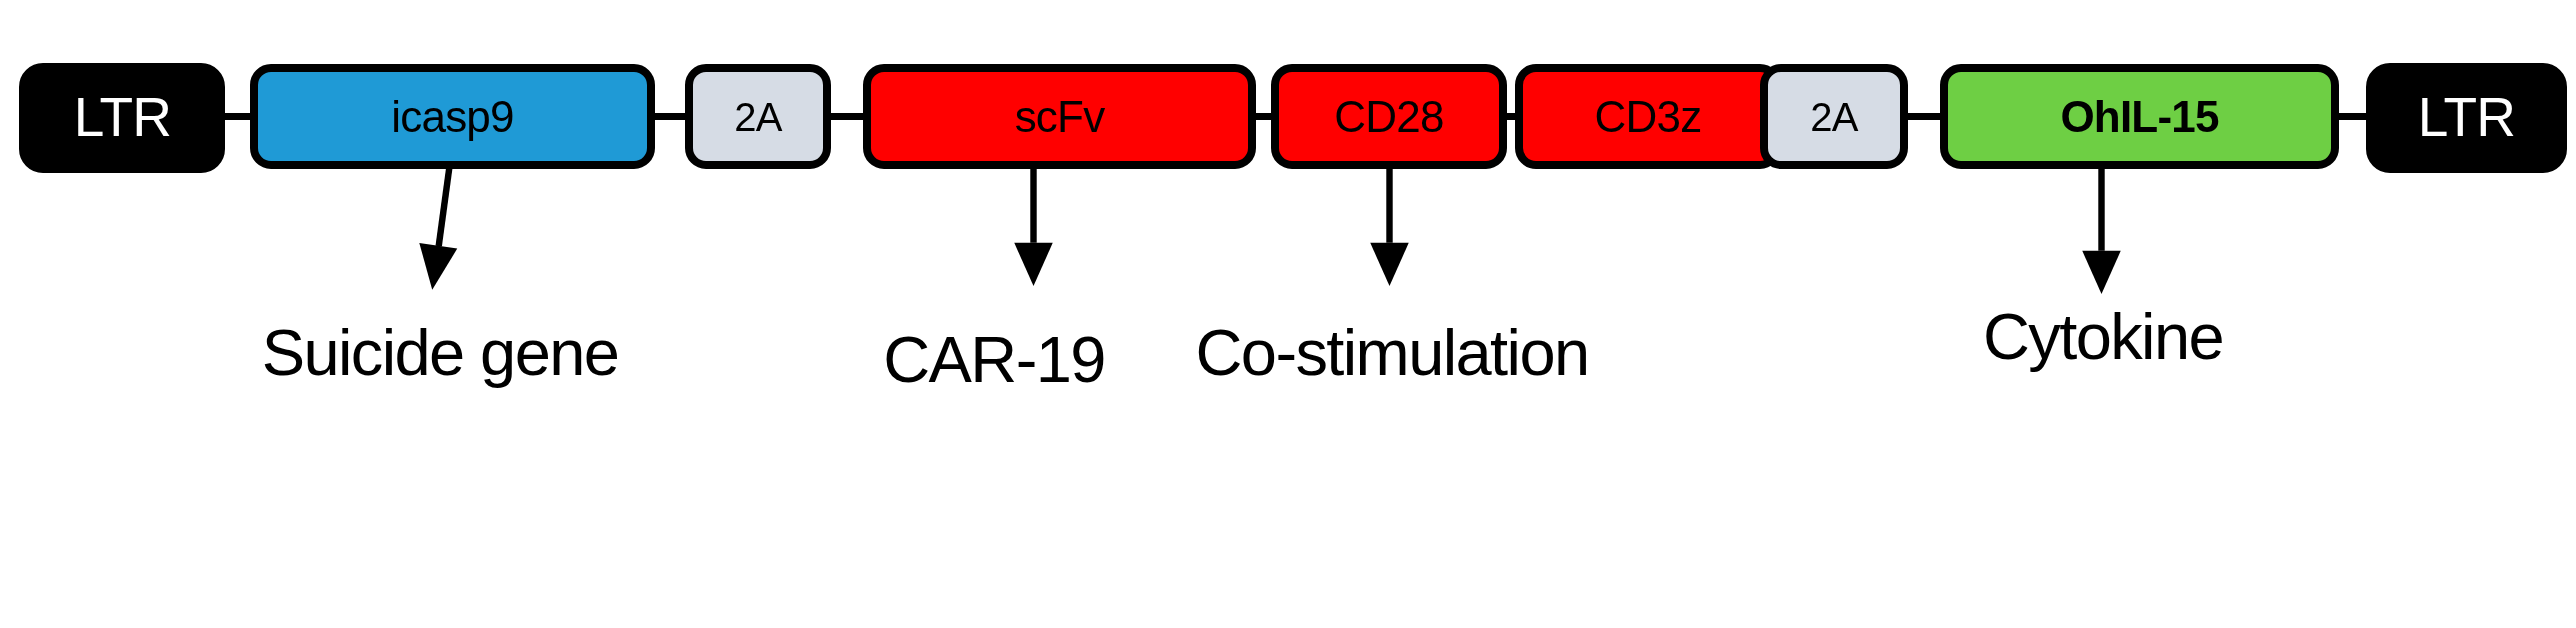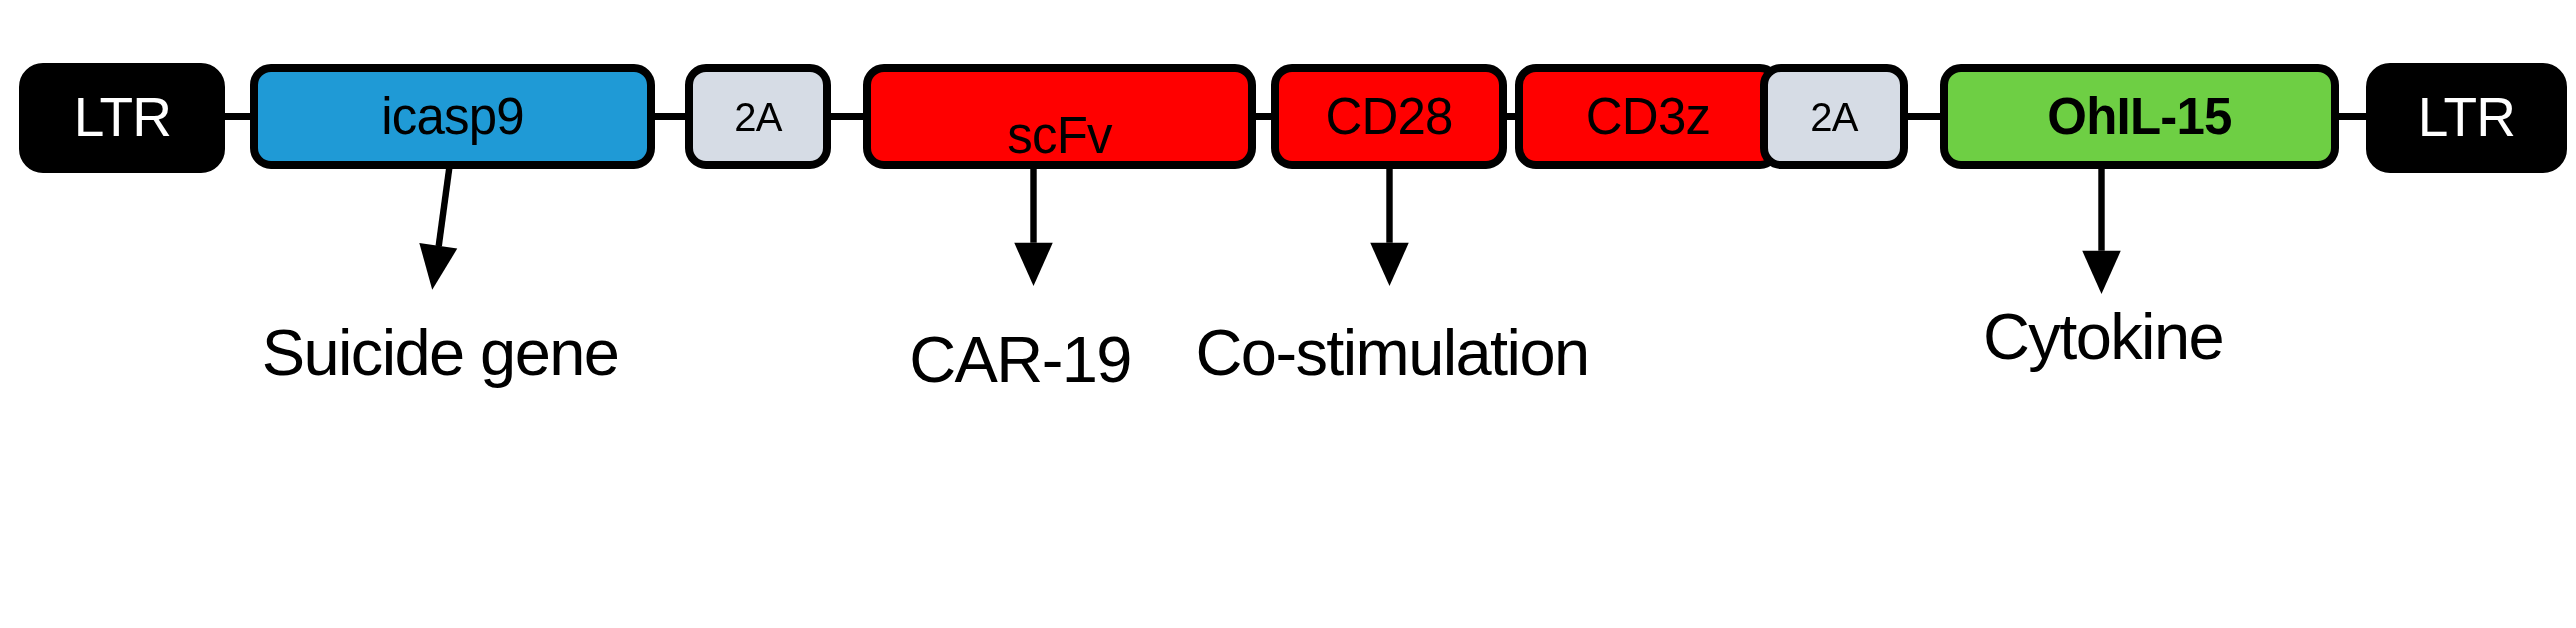--- a/index.html
+++ b/index.html
@@ -16,30 +16,30 @@
   }
 
   
   .seg{
     position:absolute;top:24px;height:105px;box-sizing:border-box;
     border:8px solid #000;border-radius:21px;
     display:flex;align-items:center;justify-content:center;
     z-index:2;
   }
   .seg .lbl{
-    font-size:51px;letter-spacing:-0.8px;line-height:1;white-space:nowrap;
+    font-size:44px;letter-spacing:-0.8px;line-height:1;white-space:nowrap;
   }
   .seg.ltr{top:22.6px;height:110px;border-radius:24px;}
   .seg.ltr .lbl{font-size:55px;}
   .seg.small .lbl{font-size:40px;}
 
   #seg0{left:19.4px;width:206px;}
   #seg1{left:250px;width:405px;}
   #seg2{left:685px;width:146px;}
-  #seg3{left:863px;width:393px;align-items:flex-end;}
+  #seg3{left:863px;width:393px;}
   #seg4{left:1271px;width:236px;}
   #seg5{left:1515px;width:266px;}
   #seg6{left:1760px;width:148px;}
   #seg7{left:1940px;width:399px;font-weight:bold;}
   #seg8{left:2366px;width:201px;}
 
   
   .arrow{position:absolute;z-index:1;}
   .arrow line{stroke:#000;stroke-width:8;}
   .arrow polygon{fill:#000;stroke:none;}
@@ -48,21 +48,21 @@
   #arrow-cd28{left:1359px;top:127px;}
   #arrow-ohil15{left:2071px;top:127px;}
 
   
   .annotation{
     position:absolute;transform:translateX(-50%);
     font-size:65px;letter-spacing:-1.6px;line-height:1;white-space:nowrap;
     z-index:1;
   }
   #ann-suicide{left:440px;top:280px;}
-  #ann-car19{left:1020px;top:287px;}
+  #ann-car19{left:994px;top:287px;}
   #ann-costim{left:1392px;top:280px;}
   #ann-cytokine{left:2103px;top:264px;}
 
   
   .caption{
     position:absolute;left:216px;top:521px;
     font-family:"Liberation Serif", serif;font-size:78px;line-height:1;
     white-space:nowrap;
   }
 </style>

